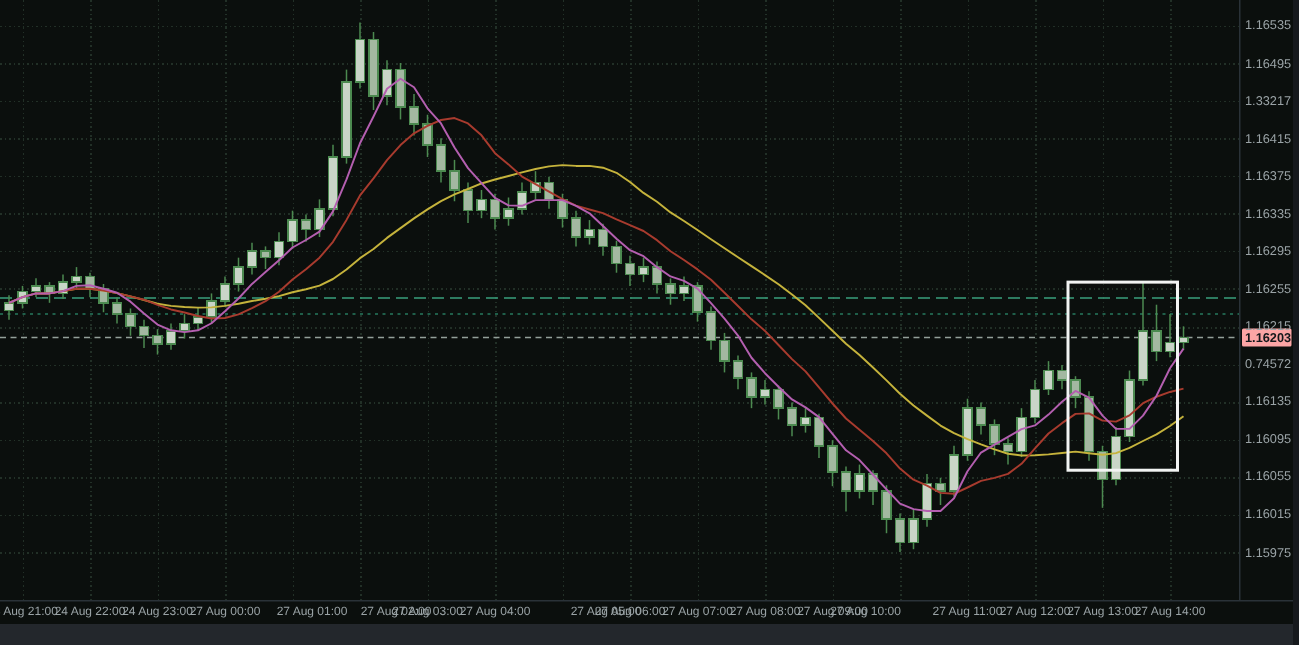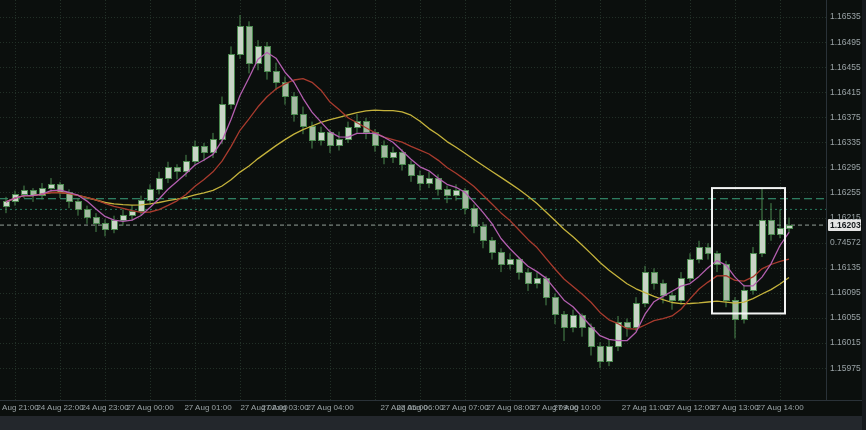--- a/index.html
+++ b/index.html
@@ -236,24 +236,24 @@
         <rect x="777" y="228.21316614420425" width="6" height="6.2695924764882704" fill="#c9d5c7" stroke="#4c8a50" stroke-width="1" shape-rendering="crispEdges"></rect>
         <line x1="789" x2="789" y1="217.55485893417278" y2="233.22884012540044" stroke="#4c8a50" stroke-width="1"></line>
         <rect x="786" y="225.07836990596707" width="6" height="3.134796238237186" fill="#c9d5c7" stroke="#4c8a50" stroke-width="1" shape-rendering="crispEdges"></rect>
         <polyline points="6,201.9 15,198.1 24,195.6 33,195.6 42,194.1 51,192.5 60,192.5 69,193.7 78,195.4 87,197.6 96,200.0 105,202.5 114,203.9 123,204.7 132,205.1 141,204.9 150,203.9 159,202.5 168,200.7 177,199.2 186,197.4 195,194.8 204,192.8 213,190.4 222,186.0 231,179.7 240,172.1 249,166.0 258,158.6 267,152.1 276,145.6 285,139.6 294,134.1 303,129.6 312,126.0 321,122.3 330,119.7 339,117.3 348,114.9 357,112.7 366,110.9 375,110.1 384,110.6 393,110.6 402,111.8 411,115.2 420,121.3 429,128.6 438,134.5 447,141.6 456,147.3 465,153.3 474,159.5 483,165.5 492,171.5 501,177.4 510,183.4 519,189.5 528,196.3 537,203.5 546,211.9 555,220.5 564,229.2 573,236.7 582,245.0 591,253.6 600,262.5 609,270.3 618,277.1 627,283.7 636,288.8 645,292.7 654,296.3 663,299.6 672,302.5 681,303.7 690,303.5 699,302.9 708,302.0 717,301.1 726,302.2 735,303.2 744,302.1 753,298.6 762,294.0 771,289.6 780,284.0 789,277.5" fill="none" stroke="#c5b33c" stroke-width="1.3" stroke-linejoin="round"></polyline>
         <polyline points="6,201.9 15,198.1 24,195.6 33,195.6 42,194.1 51,192.5 60,192.5 69,193.7 78,195.4 87,197.6 96,199.8 105,203.3 114,206.3 123,208.3 132,210.7 141,212.3 150,212.0 159,209.6 168,205.4 177,200.8 186,194.5 195,186.3 204,179.5 213,171.8 222,161.2 231,146.6 240,130.3 249,118.9 258,106.8 267,96.7 276,88.9 285,83.9 294,80.0 303,78.7 312,82.3 321,90.2 330,102.1 339,109.6 348,117.7 357,122.8 366,127.8 375,132.7 384,137.1 393,139.7 402,142.1 411,146.3 420,150.1 429,154.0 438,160.1 447,167.5 456,173.3 465,179.6 474,186.5 483,195.2 492,204.0 501,212.9 510,220.6 519,230.0 528,239.4 537,247.6 546,258.3 555,269.0 564,279.0 573,286.5 582,294.0 591,302.2 600,312.4 609,319.8 618,323.7 627,328.6 636,329.2 645,325.0 654,320.6 663,318.6 672,315.9 681,309.2 690,298.9 699,289.0 708,282.1 717,275.9 726,275.6 735,280.4 744,281.1 753,276.9 762,268.8 771,264.5 780,261.3 789,259.1" fill="none" stroke="#a83b2e" stroke-width="1.3" stroke-linejoin="round"></polyline>
         <polyline points="6,201.9 15,198.1 24,195.6 33,195.6 42,194.1 51,190.6 60,190.2 69,192.5 78,195.2 87,201.1 96,209.0 105,216.4 114,220.2 123,221.4 132,220.2 141,215.5 150,207.5 159,199.0 168,189.3 177,181.4 186,173.5 195,165.0 204,160.0 213,154.4 222,140.9 231,119.6 240,95.5 249,77.7 258,59.2 267,52.5 276,58.2 285,72.2 294,82.3 303,98.3 312,112.1 321,122.1 330,131.9 339,136.9 348,137.2 357,133.4 366,133.4 375,133.4 384,137.2 393,142.2 402,150.7 411,159.2 420,166.8 429,170.8 438,178.1 447,184.3 456,187.3 465,192.4 474,202.1 483,212.4 492,223.7 501,238.5 510,248.8 519,257.8 528,266.3 537,271.6 546,278.1 555,289.2 564,300.2 573,306.7 582,316.5 591,326.3 600,335.7 609,339.4 618,340.7 627,340.7 636,332.2 645,314.2 654,301.7 663,296.4 672,291.2 681,286.1 690,283.6 699,276.4 708,267.8 717,260.6 726,265.1 735,277.1 744,285.9 753,285.9 762,277.1 771,263.8 780,245.5 789,232.4" fill="none" stroke="#b45fb0" stroke-width="1.3" stroke-linejoin="round"></polyline>
         <rect x="712" y="188.08777429467642" width="73" height="125.39184952977962" fill="none" stroke="#f2f4f3" stroke-width="2"></rect>
       </svg>
   </div>
   <div id="price-axis" style="background: rgb(11, 15, 13);">
-    <div id="bid-tag" style="top: 219.078px; background: #e5e5e5; color: rgb(20, 24, 27);">1.16203</div>
+    <div id="bid-tag" style="top: 219.078px; background: #fca5a5; color: rgb(20, 24, 27);">1.16203</div>
   <div class="ptick" style="top: 12.4279px; color: rgb(154, 163, 166);">1.16535</div>
       <div class="ptick" style="top: 37.5063px; color: rgb(154, 163, 166);">1.16495</div>
-      <div class="ptick" style="top: 62.5846px; color: rgb(154, 163, 166);">1.16455</div>
+      <div class="ptick" style="top: 62.5846px; color: rgb(154, 163, 166);">1.33217</div>
       <div class="ptick" style="top: 87.663px; color: rgb(154, 163, 166);">1.16415</div>
       <div class="ptick" style="top: 112.741px; color: rgb(154, 163, 166);">1.16375</div>
       <div class="ptick" style="top: 137.82px; color: rgb(154, 163, 166);">1.16335</div>
       <div class="ptick" style="top: 162.898px; color: rgb(154, 163, 166);">1.16295</div>
       <div class="ptick" style="top: 187.976px; color: rgb(154, 163, 166);">1.16255</div>
       <div class="ptick" style="top: 213.055px; color: rgb(154, 163, 166);">1.16215</div>
       <div class="ptick" style="top: 238.133px; color: rgb(154, 163, 166);">0.74572</div>
       <div class="ptick" style="top: 263.212px; color: rgb(154, 163, 166);">1.16135</div>
       <div class="ptick" style="top: 288.29px; color: rgb(154, 163, 166);">1.16095</div>
       <div class="ptick" style="top: 313.368px; color: rgb(154, 163, 166);">1.16055</div>

